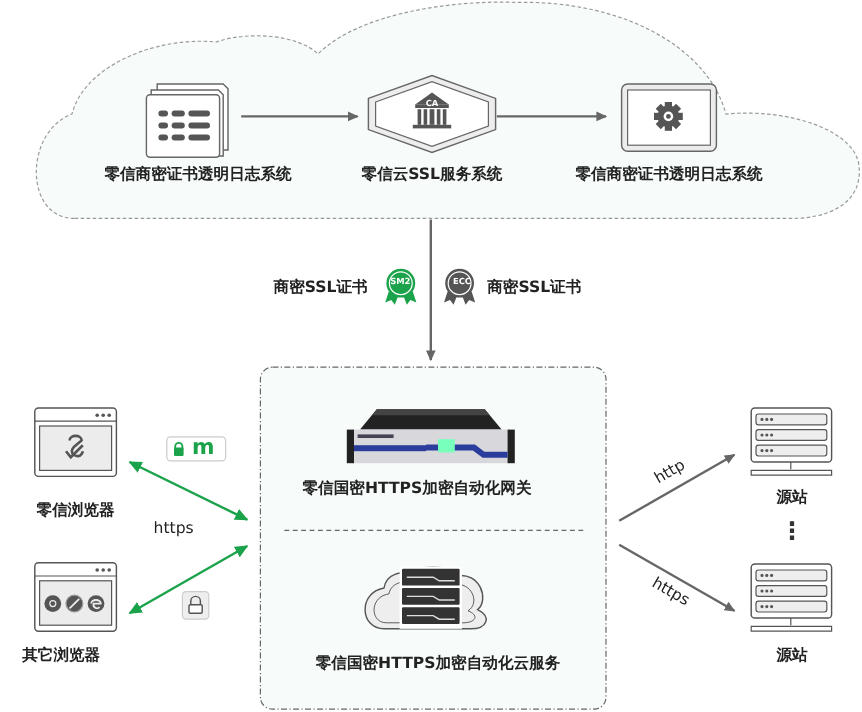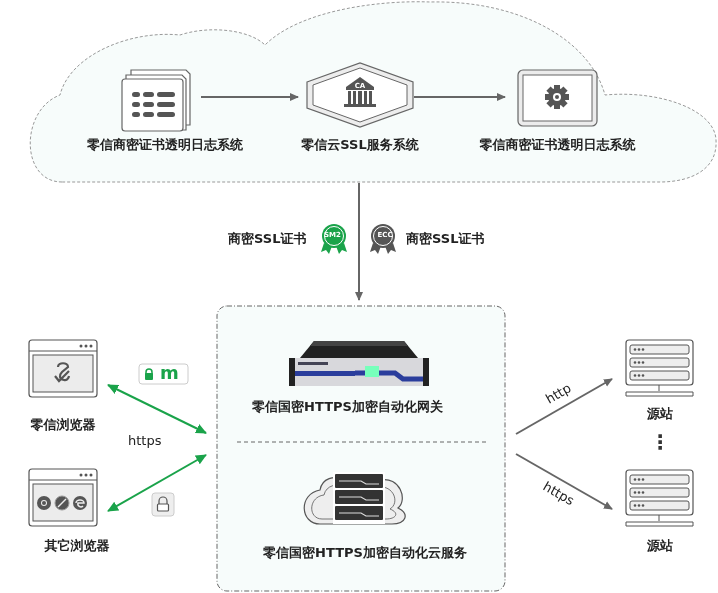--- a/index.html
+++ b/index.html
@@ -207,29 +207,29 @@
       </g>
     <path d="M659 515 v6 M626 522 h67 v4 h-67 z" fill="none" stroke="#555" stroke-width="1"></path>
   </g>
 </svg>
 
 <div class="lbl" style="left:70px; top:136px; width:190px;">零信商密证书透明日志系统</div>
 <div class="lbl" style="left:280px; top:136px; width:160px;">零信云SSL服务系统</div>
 <div class="lbl" style="left:455px; top:136px; width:205px;">零信商密证书透明日志系统</div>
 
 <div class="lbl" style="left:228px; top:230px;">商密SSL证书</div>
-<div class="abs" style="left:324px; top:231px; width:34px; text-align:left; font-size:7px; font-weight:bold; color:#fff;">SM2</div>
+<div class="abs" style="left:308px; top:231px; width:34px; text-align:right; font-size:7px; font-weight:bold; color:#fff;">SM2</div>
 <div class="abs" style="left:373px; top:231px; width:24px; text-align:center; font-size:7px; font-weight:bold; color:#fff;">ECC</div>
 <div class="lbl" style="left:406px; top:230px;">商密SSL证书</div>
 
 <div class="lbl" style="left:217px; top:398px; width:261px;">零信国密HTTPS加密自动化网关</div>
 <div class="lbl" style="left:217px; top:544px; width:296px;">零信国密HTTPS加密自动化云服务</div>
 
 <div class="lbl" style="left:14px; top:416px; width:98px;">零信浏览器</div>
-<div class="lbl" style="left:28px; top:537px; width:98px;">其它浏览器</div>
+<div class="lbl" style="left:2px; top:537px; width:98px;">其它浏览器</div>
 <div class="proto" style="left:128px; top:433px; font-size:13px;">https</div>
 <div class="abs" style="left:160px; top:362px; font-size:18px; font-weight:bold; color:#1aa34a; font-family:'DejaVu Sans', sans-serif;">m</div>
 
 <div class="lbl" style="left:630px; top:405px; width:60px;">源站</div>
 <div class="lbl" style="left:630px; top:537px; width:60px;">源站</div>
 <div class="abs" style="left:650px; top:430px; width:20px; text-align:center; font-size:20px; font-weight:bold; color:#333;">⋮</div>
 <div class="proto" style="left:545px; top:386px; transform:rotate(-30deg); font-size:13px;">http</div>
 <div class="proto" style="left:542px; top:486px; transform:rotate(30deg); font-size:13px;">https</div>
 
 </body></html>

